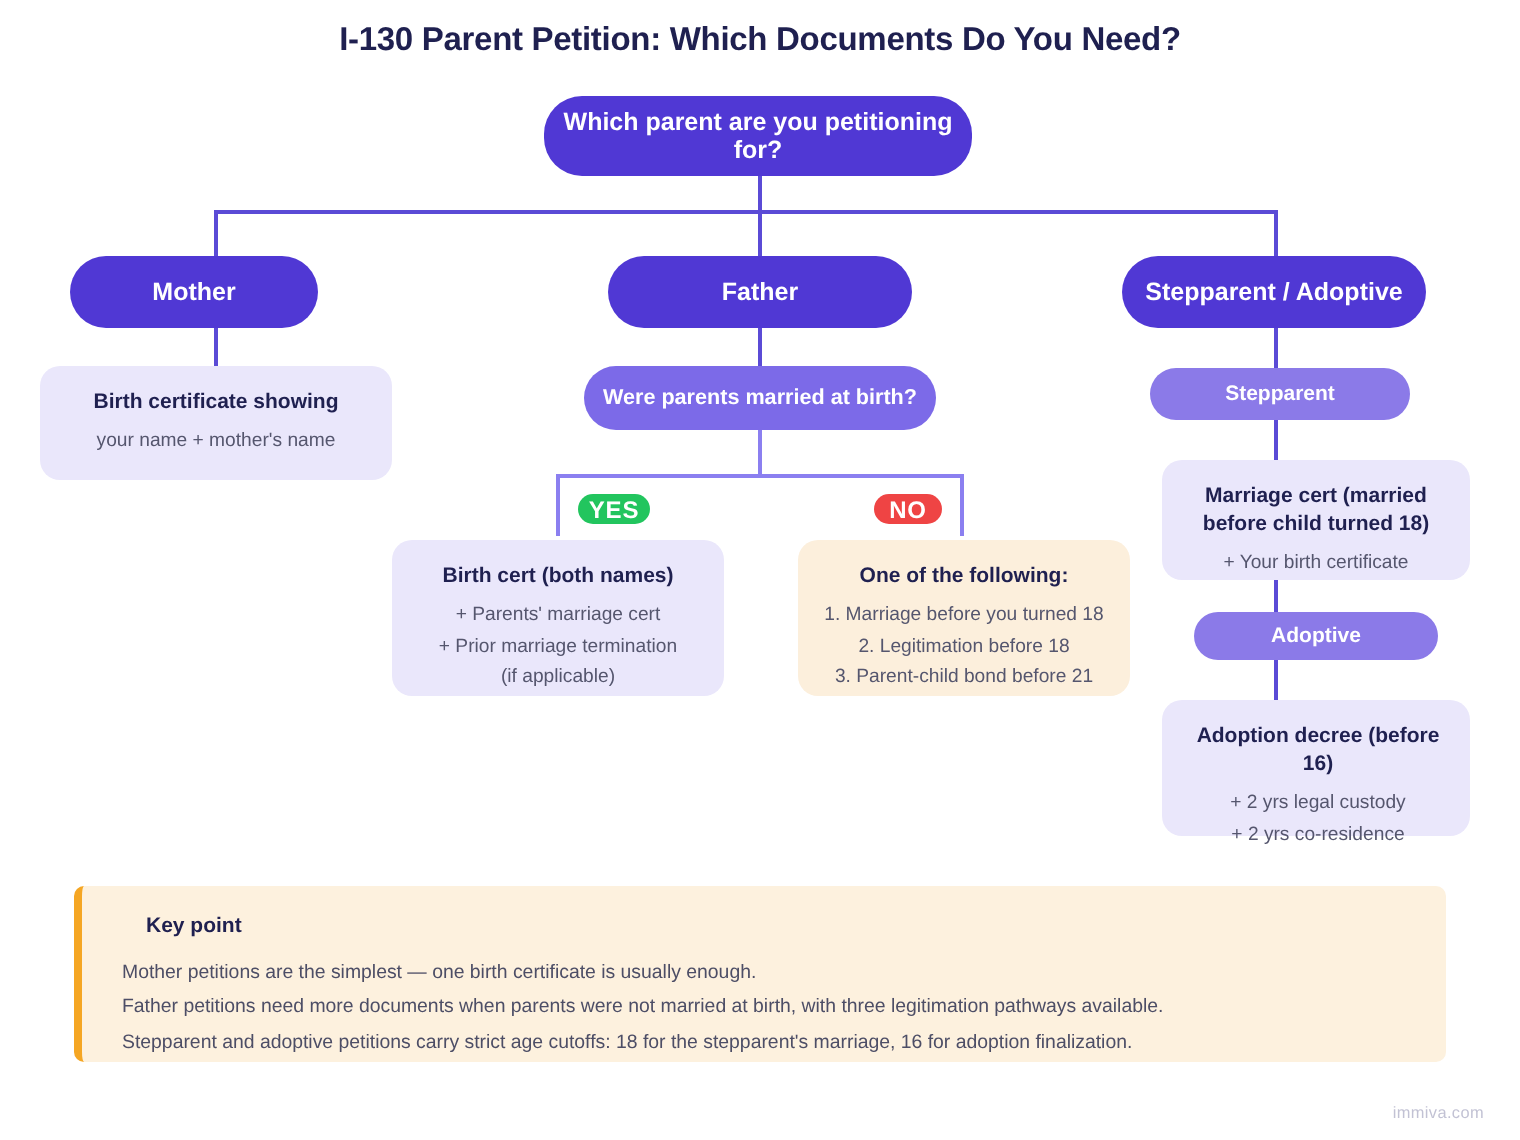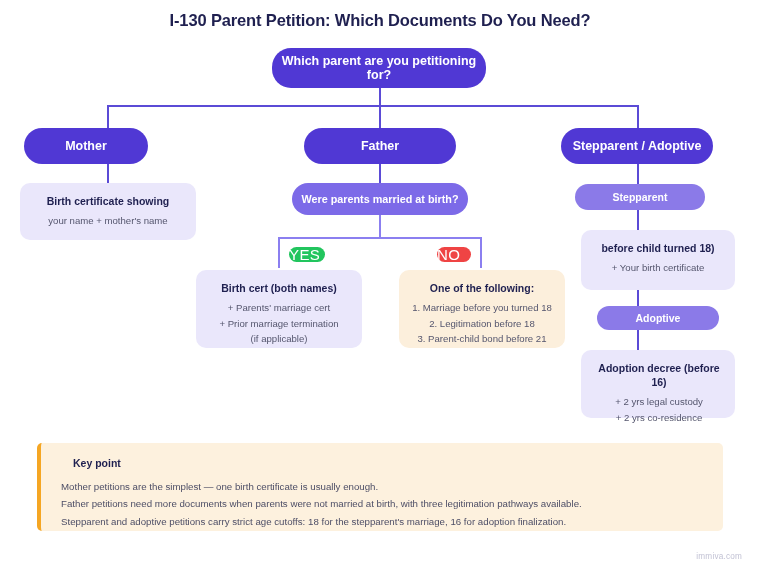--- a/index.html
+++ b/index.html
@@ -61,23 +61,23 @@
     line-height: 1.35; margin-bottom: 5px;
   }
   .card-line {
     font-size: 9.6px; color: #55566e; line-height: 1.62;
   }
 
   
   .pill {
     position: absolute;
     border-radius: 999px;
-    color: #fff; font-weight: normal; font-size: 15px;
+    color: #fff; font-weight: bold; font-size: 12px;
     letter-spacing: 0.4px;
-    display: flex; align-items: center; justify-content: flex-start;
+    display: flex; align-items: center; justify-content: center;
   }
   .pill-yes { background: #22c55e; }
   .pill-no  { background: #ef4444; }
 
   
   .keypoint {
     position: absolute;
     left: 37px; top: 443px; width: 686px; height: 88px;
     background: #fdf1de;
     border-radius: 5px;
@@ -108,21 +108,21 @@
   <div class="line v" style="left:379px; top:88px; height:18px;"></div>
   <div class="line h" style="left:107px; top:105px; width:531px;"></div>
   <div class="line v" style="left:107px; top:105px; height:23px;"></div>
   <div class="line v" style="left:379px; top:105px; height:23px;"></div>
   <div class="line v" style="left:637px; top:105px; height:23px;"></div>
 
   <div class="node node-primary" style="left:272px; top:48px; width:214px; height:40px; font-size:12.5px;">
     <span>Which parent are you petitioning for?</span>
   </div>
 
-  <div class="node node-primary" style="left:24px; top:128px; width:124px; height:36px; font-size:12.5px;">
+  <div class="node node-primary" style="left:35px; top:128px; width:124px; height:36px; font-size:12.5px;">
     <span>Mother</span>
   </div>
   <div class="line v" style="left:107px; top:164px; height:19px;"></div>
   <div class="card card-lav" style="left:20px; top:183px; width:176px; height:57px;">
     <div class="card-title">Birth certificate showing</div>
     <div class="card-line">your name + mother's name</div>
   </div>
 
   <div class="node node-primary" style="left:304px; top:128px; width:152px; height:36px; font-size:12.5px;">
     <span>Father</span>
@@ -162,20 +162,21 @@
     <span>Stepparent / Adoptive</span>
   </div>
   <div class="line v" style="left:637px; top:164px; height:20px;"></div>
 
   <div class="node node-sub" style="left:575px; top:184px; width:130px; height:26px; font-size:10.5px;">
     <span>Stepparent</span>
   </div>
   <div class="line v" style="left:637px; top:210px; height:20px;"></div>
 
   <div class="card card-lav" style="left:581px; top:230px; width:154px; height:60px;">
+    <div class="card-title" style="margin-bottom:0;">Marriage cert (married</div>
     <div class="card-title">before child turned 18)</div>
     <div class="card-line">+ Your birth certificate</div>
   </div>
 
   <div class="line v" style="left:637px; top:290px; height:16px;"></div>
 
   <div class="node node-sub" style="left:597px; top:306px; width:122px; height:24px; font-size:10.5px;">
     <span>Adoptive</span>
   </div>
   <div class="line v" style="left:637px; top:330px; height:20px;"></div>

